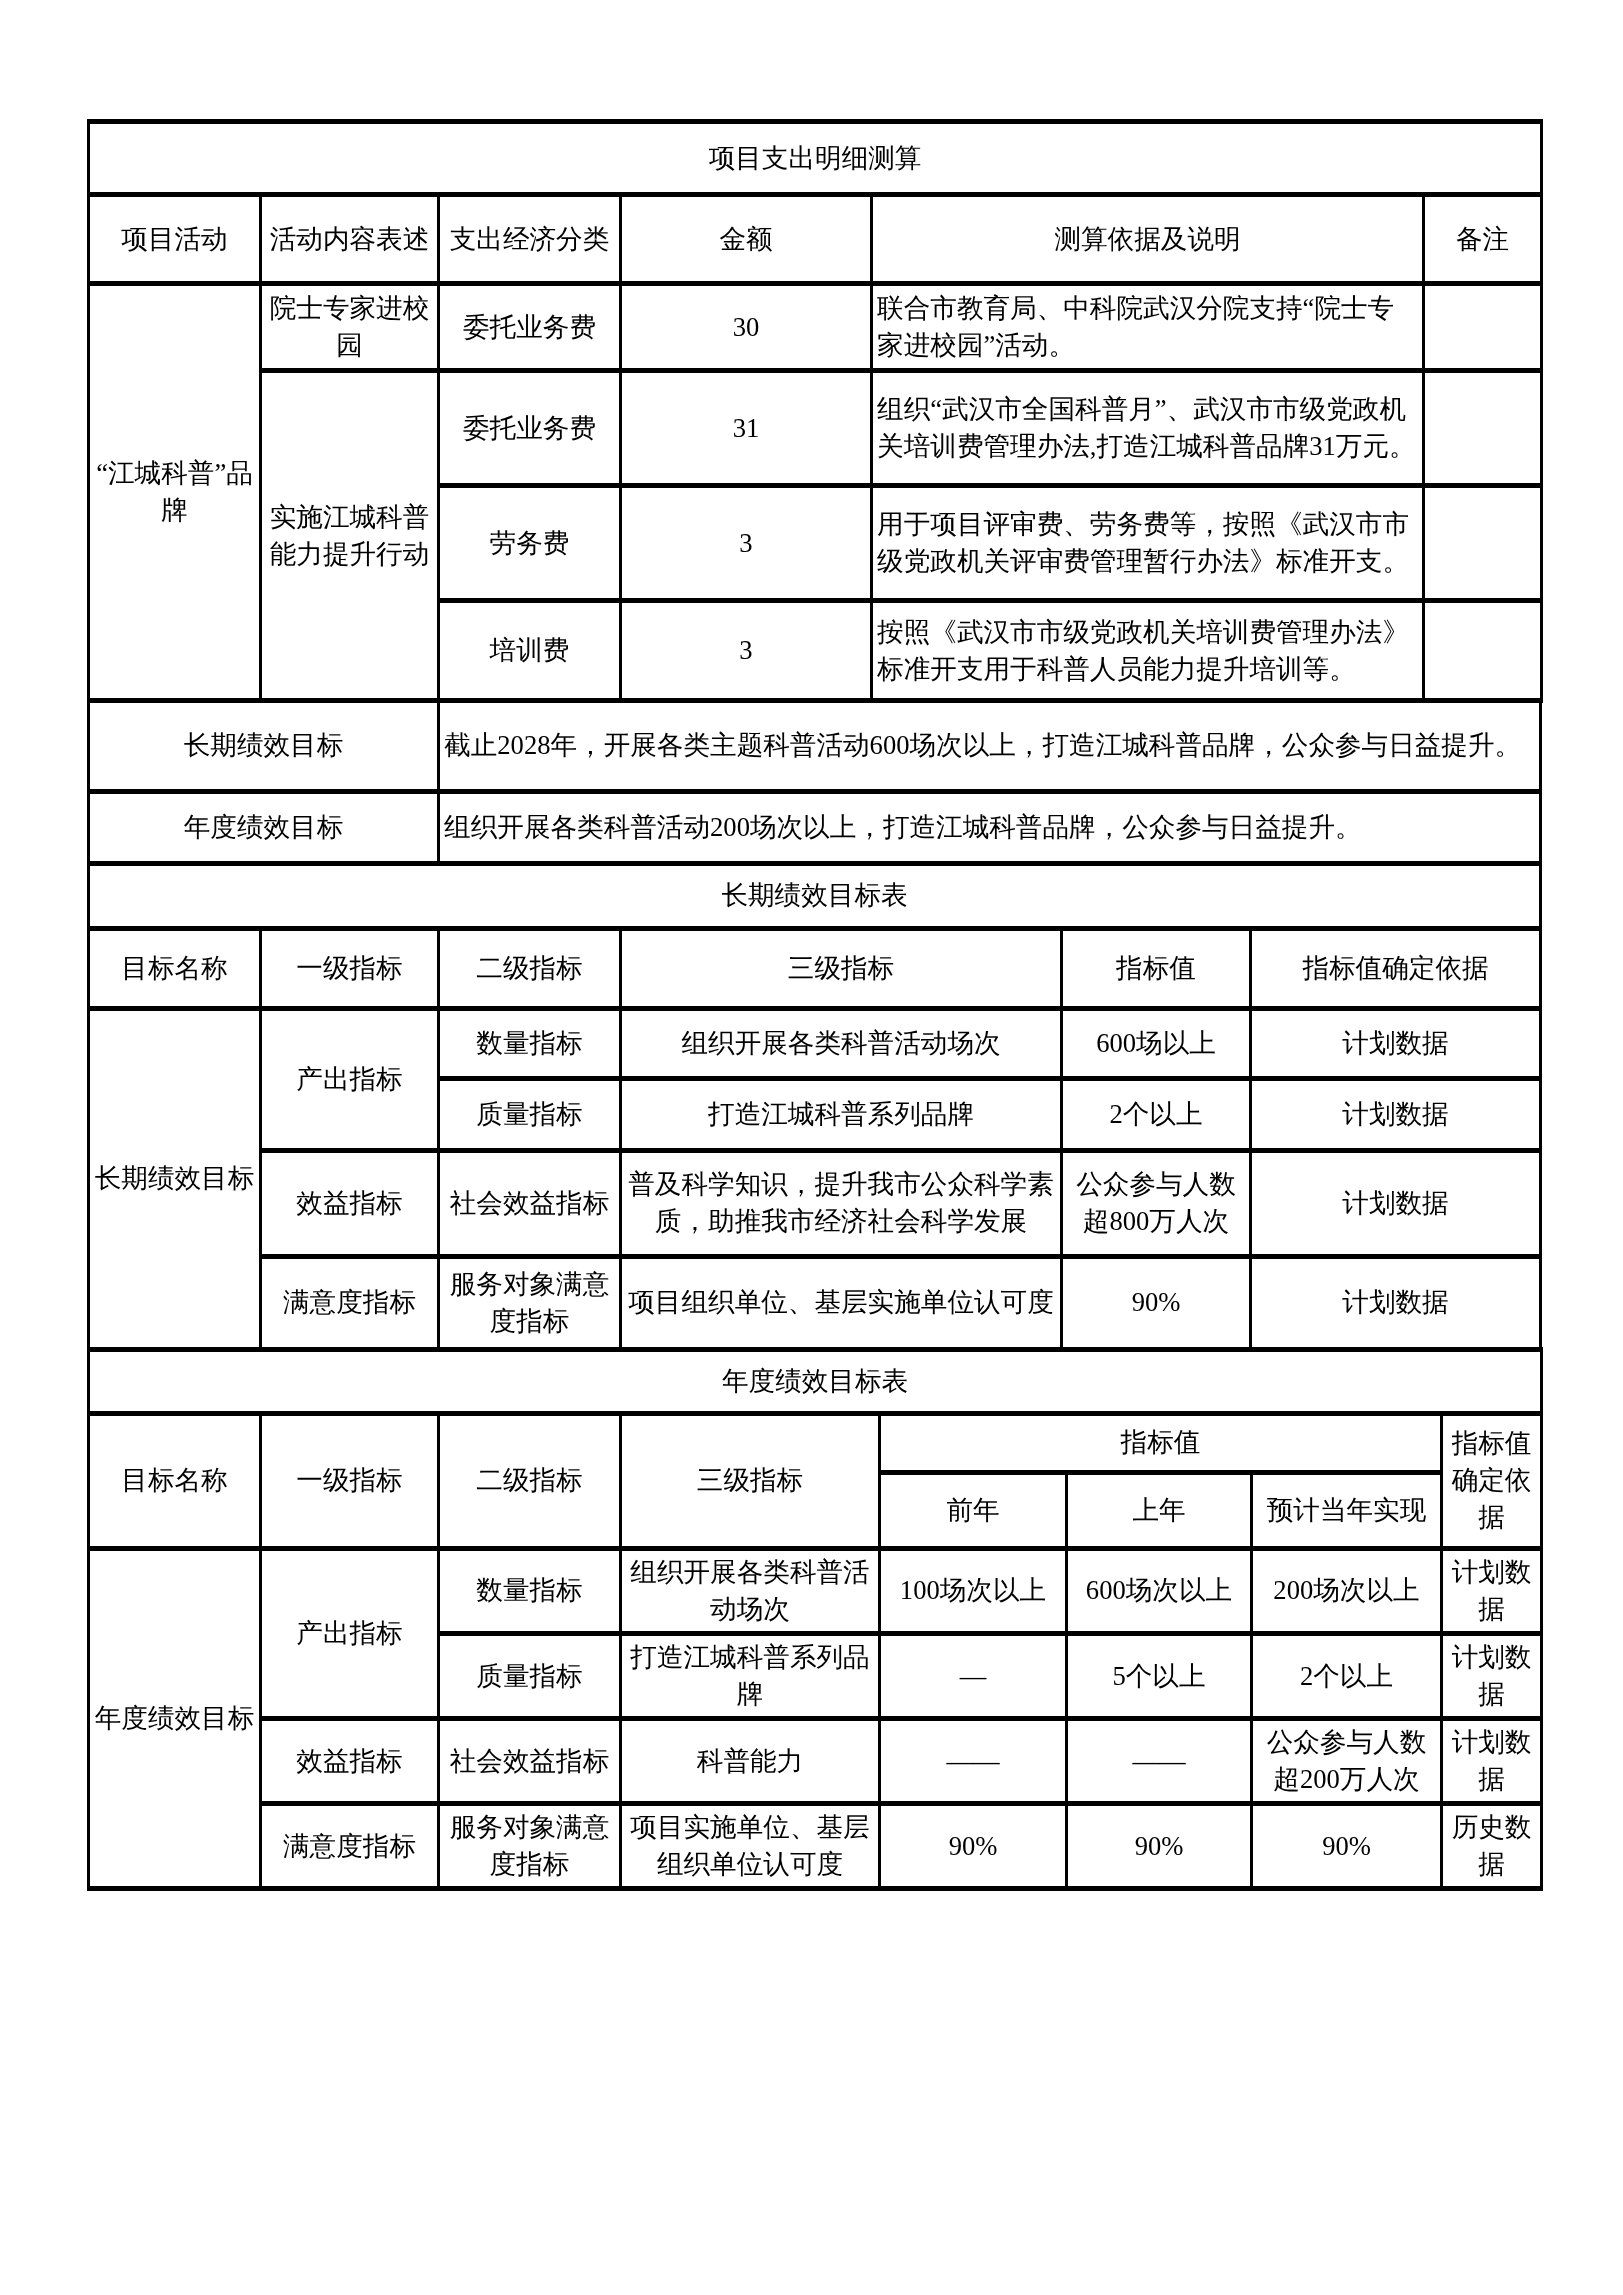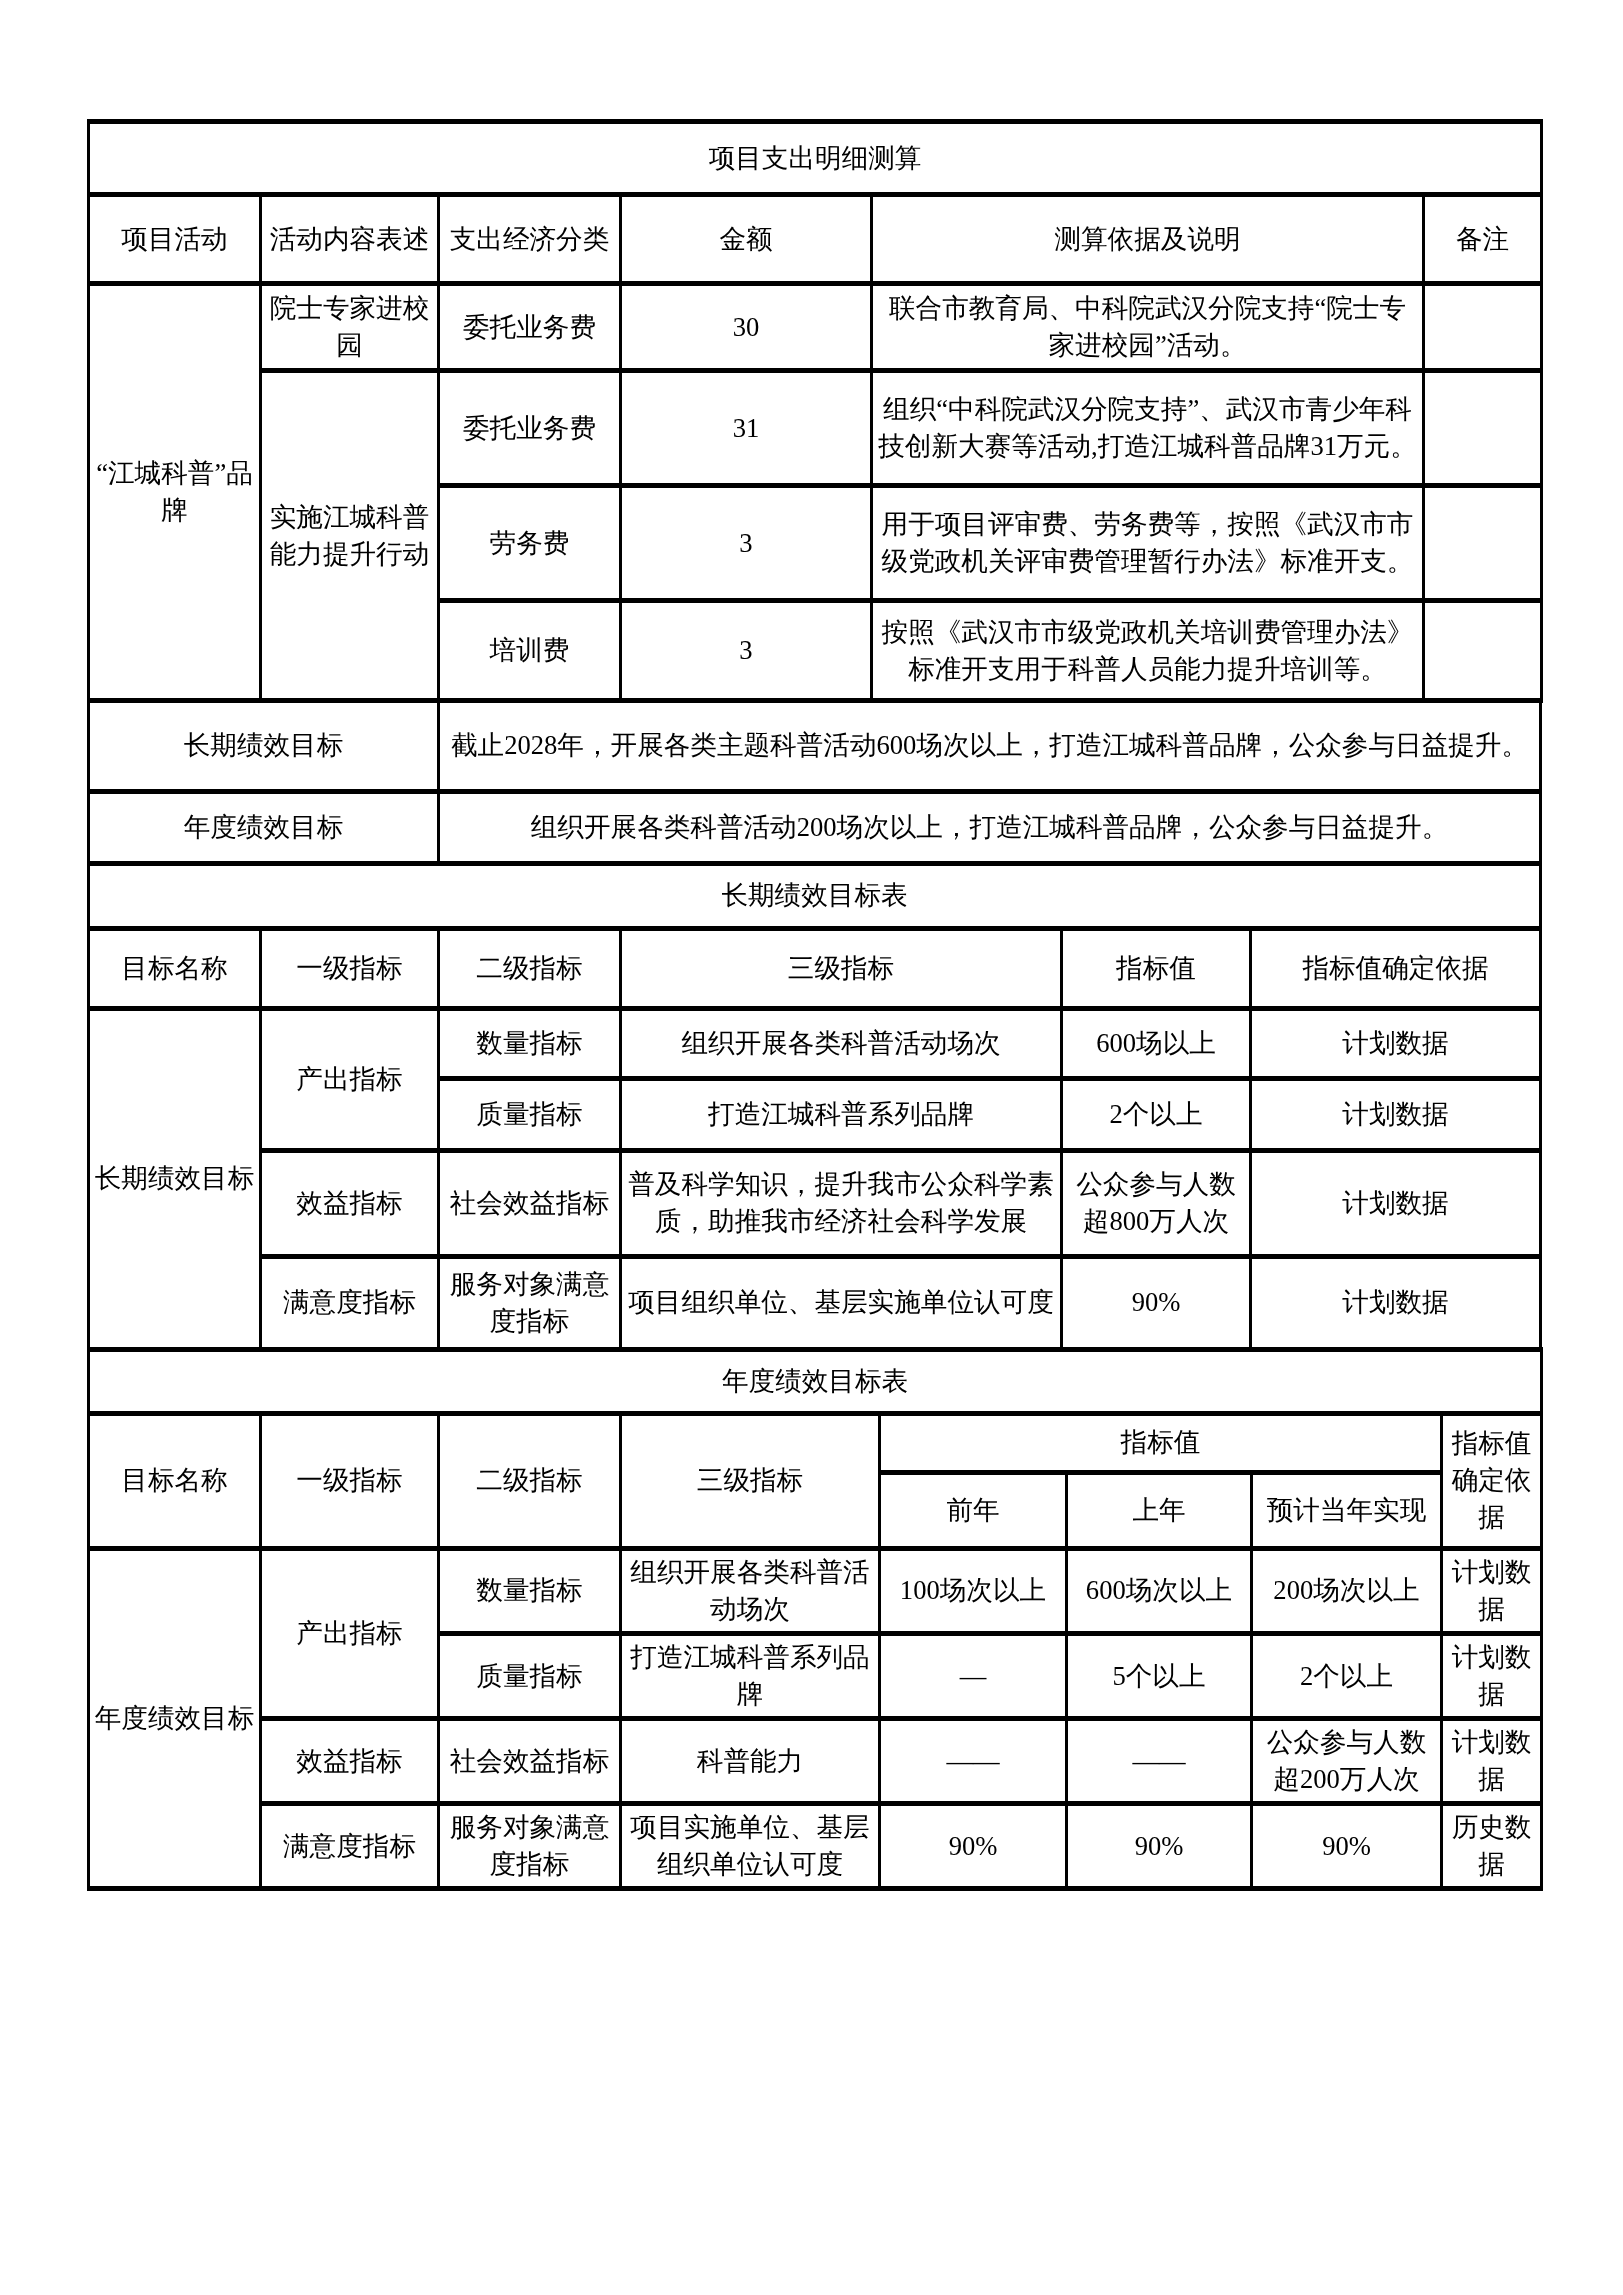--- a/index.html
+++ b/index.html
@@ -28,21 +28,21 @@
     border: solid #000000;
     border-width: 5.1px 3.6px;
     font-size: 26.6px;
     line-height: 37px;
     text-align: center;
     vertical-align: middle;
     padding: 3.1px 4.1px;
     overflow: hidden;
     word-break: break-all;
   }
-  .tbl td.left { text-align: center; }
+  .tbl td.left { text-align: left; }
   .tbl td.section-title { border-width: 5.1px 3.6px; }
 </style>
 </head>
 <body>
 
 <div class="page">
 
   <table class="tbl">
     <colgroup>
       <col style="width:172px">
@@ -69,21 +69,21 @@
       <td>院士专家进校园</td>
       <td>委托业务费</td>
       <td>30</td>
       <td class="left">联合市教育局、中科院武汉分院支持“院士专家进校园”活动。</td>
       <td></td>
     </tr>
     <tr style="height:115px">
       <td rowspan="3">实施江城科普能力提升行动</td>
       <td>委托业务费</td>
       <td>31</td>
-      <td class="left">组织“中科院武汉分院支持”、武汉市青少年科技创新大赛等活动,打造江城科普品牌31万元。</td>
+      <td class="left">组织“武汉市全国科普月”、武汉市市级党政机关培训费管理办法,打造江城科普品牌31万元。</td>
       <td></td>
     </tr>
     <tr style="height:115px">
       <td>劳务费</td>
       <td>3</td>
       <td class="left">用于项目评审费、劳务费等，按照《武汉市市级党政机关评审费管理暂行办法》标准开支。</td>
       <td></td>
     </tr>
     <tr style="height:100px">
       <td>培训费</td>

